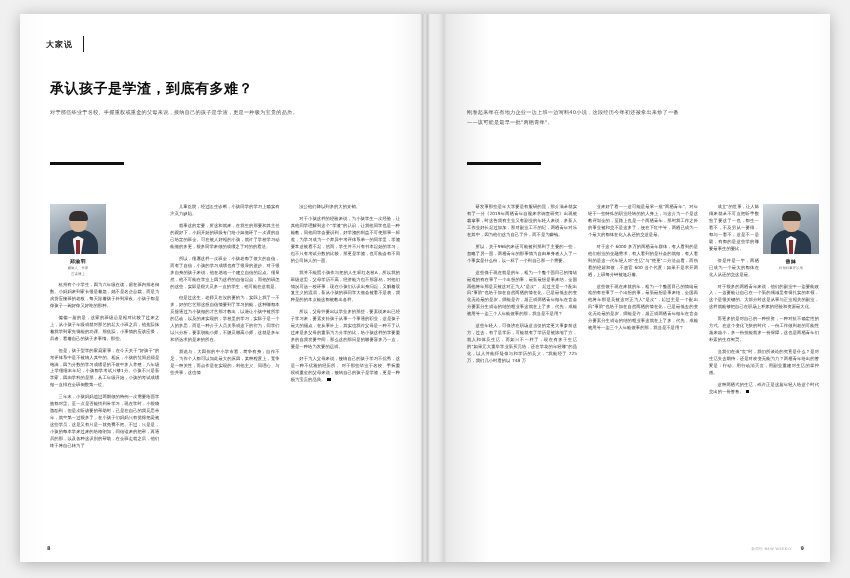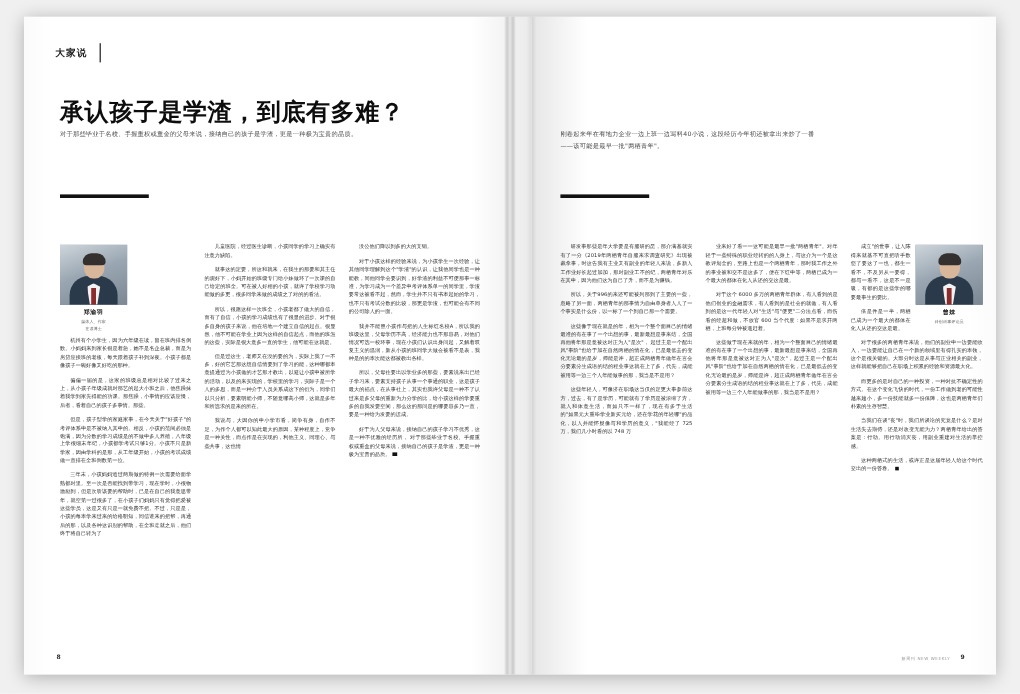--- a/index.html
+++ b/index.html
@@ -82,21 +82,21 @@
 
   .headline {
     position: absolute;
     font-weight: bold;
     color: #0d0d0d;
     letter-spacing: 0.5px;
   }
   .headline.left-h {
     left: 30px;
     top: 66px;
-    font-size: 20px;
+    font-size: 14px;
     width: 350px;
     font-family: Liberation Serif, serif;
   }
   .headline.right-h {
     left: 24px;
     top: 66px;
     font-size: 14.5px;
     width: 360px;
   }
 

